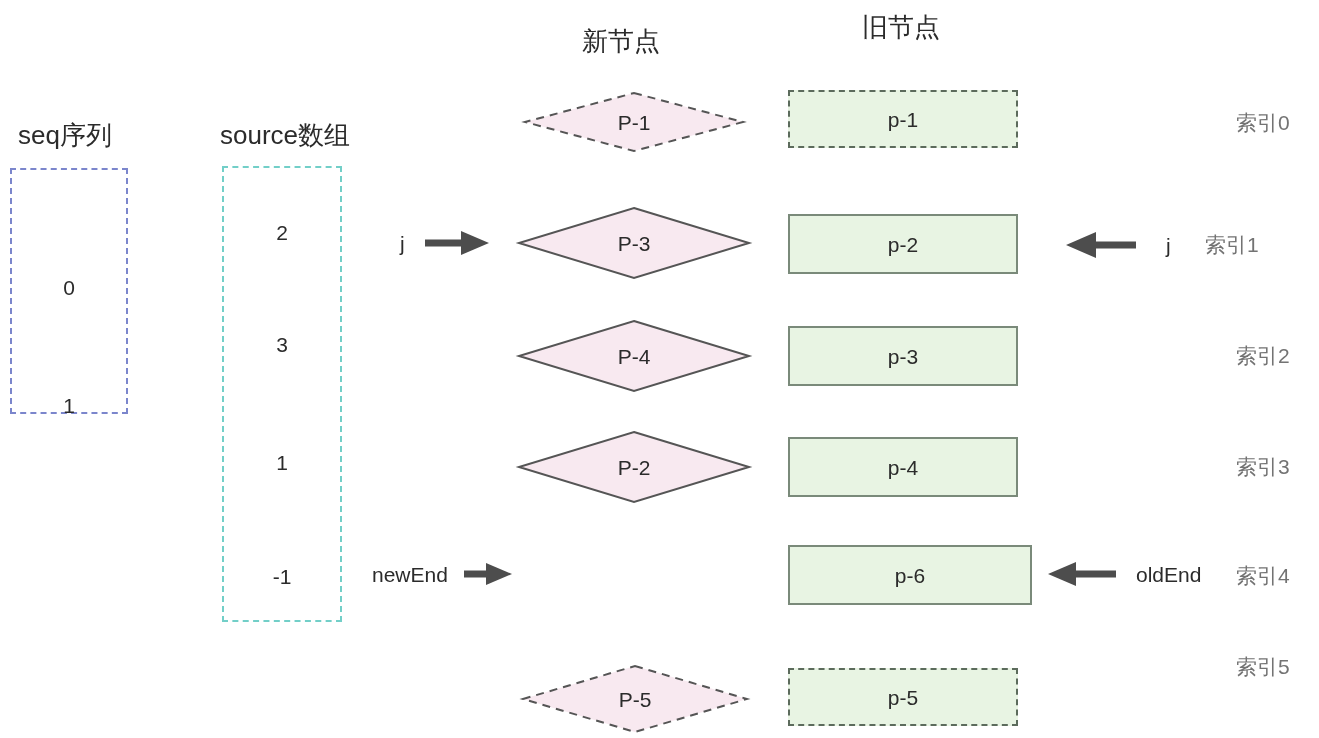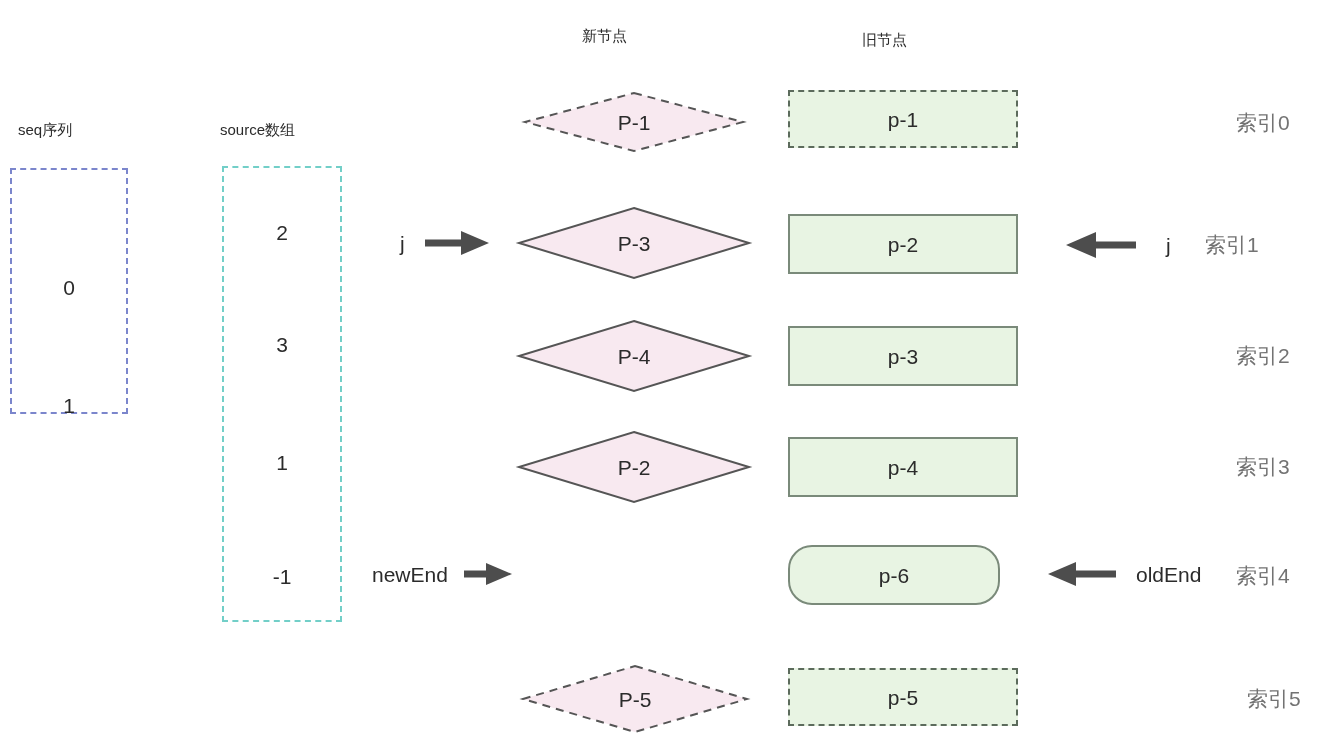--- a/index.html
+++ b/index.html
@@ -15,21 +15,21 @@
     position: relative;
     width: 1319px;
     height: 738px;
     background: #ffffff;
     overflow: hidden;
   }
 
   
   .col-caption {
     position: absolute;
-    font-size: 15px;
+    font-size: 26px;
     color: #2b2b2b;
     white-space: nowrap;
     line-height: 1;
   }
 
   
   .array-box {
     position: absolute;
     box-sizing: border-box;
     background: #ffffff;
@@ -116,21 +116,21 @@
 <body>
 
 <div id="canvas">
 
   <div class="col-caption" style="left:18px; top:122px;">seq序列</div>
 
   <div class="col-caption" style="left:220px; top:122px;">source数组</div>
 
   <div class="col-caption" style="left:582px; top:28px;">新节点</div>
 
-  <div class="col-caption" style="left:862px; top:32px;">旧节点</div>
+  <div class="col-caption" style="left:862px; top:14px;">旧节点</div>
 
   <div class="array-box seq" style="left:10px; top:168px; width:118px; height:246px;">
     <div class="array-cell" style="top:107px;">0</div>
     <div class="array-cell" style="top:225px;">1</div>
   </div>
 
   <div class="array-box source" style="left:222px; top:166px; width:120px; height:456px;">
     <div class="array-cell" style="top:54px;">2</div>
     <div class="array-cell" style="top:166px;">3</div>
     <div class="array-cell" style="top:284px;">1</div>
@@ -174,21 +174,21 @@
   </div>
 
   <div class="oldnode dashed" style="left:788px; top:90px; width:230px; height:58px;">p-1</div>
 
   <div class="oldnode solid" style="left:788px; top:214px; width:230px; height:60px;">p-2</div>
 
   <div class="oldnode solid" style="left:788px; top:326px; width:230px; height:60px;">p-3</div>
 
   <div class="oldnode solid" style="left:788px; top:437px; width:230px; height:60px;">p-4</div>
 
-  <div class="oldnode solid" style="left:788px; top:545px; width:212px; height:60px;border-radius:24px;">p-6</div>
+  <div class="oldnode solid" style="left:788px; top:545px; width:244px; height:60px;">p-6</div>
 
   <div class="oldnode dashed" style="left:788px; top:668px; width:230px; height:58px;">p-5</div>
 
   <div class="marker" style="left:400px; top:226px;">
     <span class="marker-text">j</span>
     <svg width="72" height="34" viewBox="0 0 72 34" aria-hidden="true" style="margin-left:14px;">
       <line x1="6" y1="17" x2="44" y2="17" stroke="#4d4d4d" stroke-width="7"></line>
       <polygon points="42,5 70,17 42,29" fill="#4d4d4d"></polygon>
     </svg>
   </div>
@@ -215,15 +215,15 @@
       <polygon points="32,4 4,16 32,28" fill="#4d4d4d"></polygon>
     </svg>
     <span class="marker-text" style="margin-left:18px;">oldEnd</span>
   </div>
 
   <div class="index-label" style="left:1236px; top:112px;">索引0</div>
   <div class="index-label" style="left:1205px; top:234px;">索引1</div>
   <div class="index-label" style="left:1236px; top:345px;">索引2</div>
   <div class="index-label" style="left:1236px; top:456px;">索引3</div>
   <div class="index-label" style="left:1236px; top:565px;">索引4</div>
-  <div class="index-label" style="left:1236px; top:688px;margin-left:11px;">索引5</div>
+  <div class="index-label" style="left:1236px; top:656px;">索引5</div>
 
 </div>
 
 </body></html>

